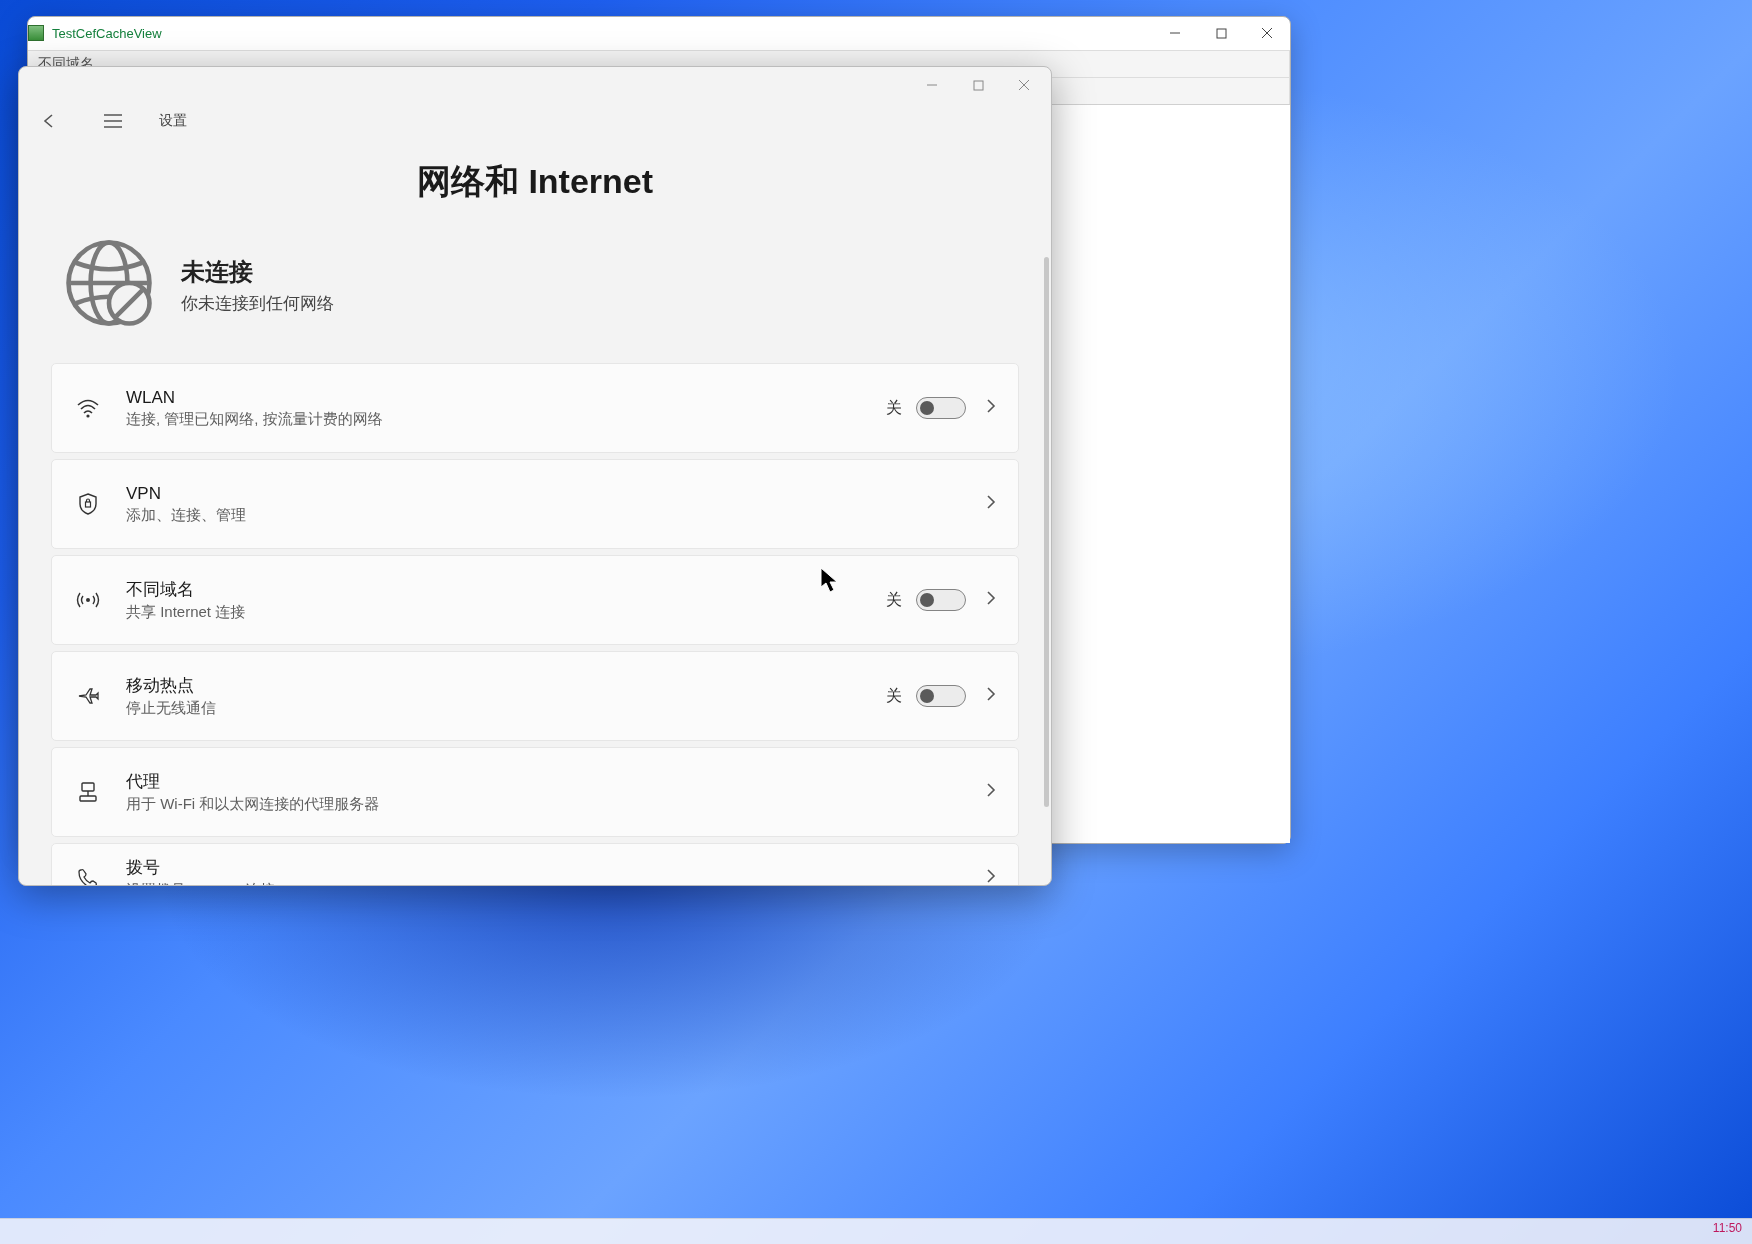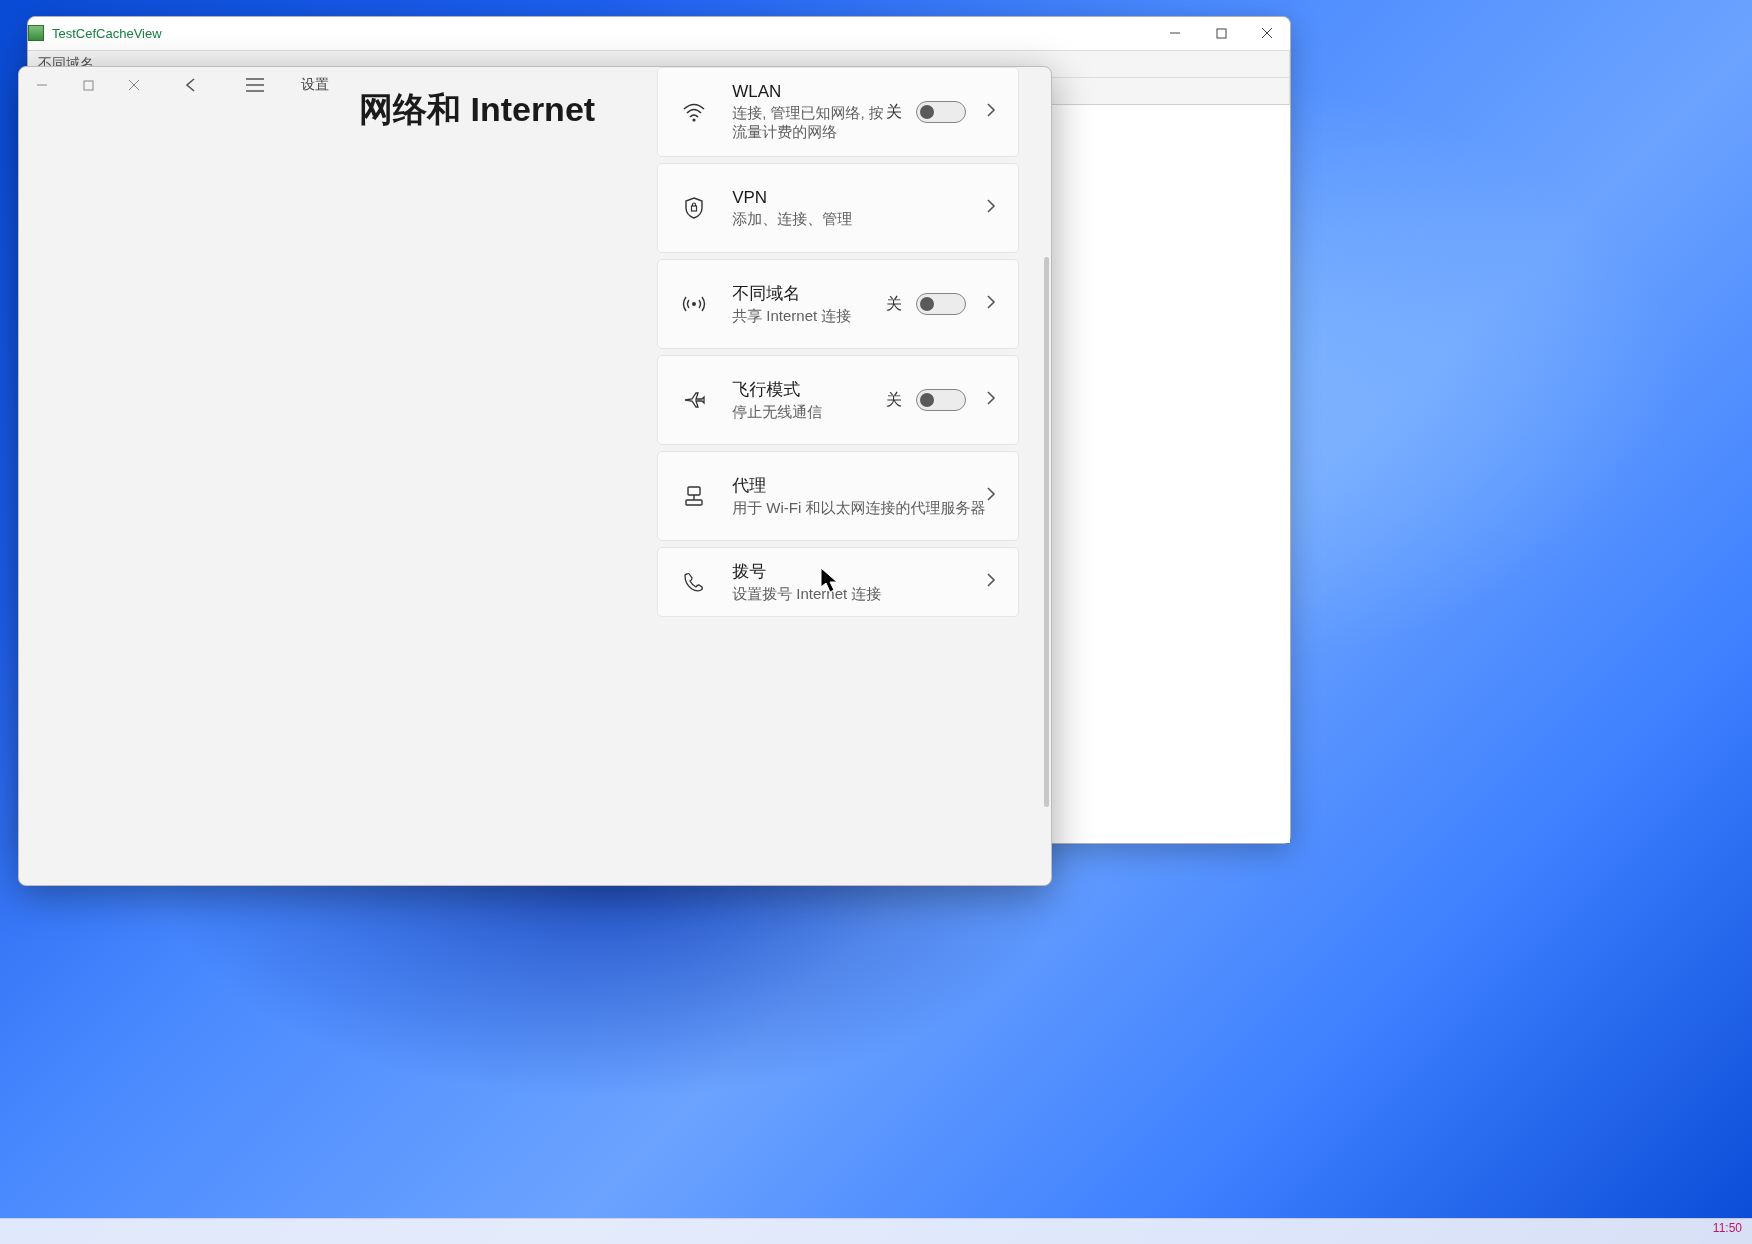--- a/index.html
+++ b/index.html
@@ -48,21 +48,21 @@
 
   
   .settings-window {
     position: absolute;
     left: 18px; top: 66px;
     width: 1034px; height: 820px;
     background: #f3f3f3;
     border: 1px solid #bcbcbc;
     border-radius: 8px;
     box-shadow: 0 10px 40px rgba(0,0,0,0.35);
-    display: flex; flex-direction: row;
+    display: flex; flex-direction: column;
     overflow: hidden;
   }
   .settings-titlebar {
     height: 36px;
     display:flex; align-items:center; justify-content:flex-end;
     padding-right: 4px;
   }
   .settings-titlebar .ctl { width: 46px; height:30px; display:flex; align-items:center; justify-content:center; color:#888; }
 
   .settings-nav {
@@ -222,20 +222,37 @@
           <line x1="0" y1="1" x2="18" y2="1" stroke="#555" stroke-width="1.4"></line>
           <line x1="0" y1="7" x2="18" y2="7" stroke="#555" stroke-width="1.4"></line>
           <line x1="0" y1="13" x2="18" y2="13" stroke="#555" stroke-width="1.4"></line>
         </svg>
     </div>
     <span class="nav-title">设置</span>
   </div>
 
   <div class="page-title">网络和 Internet</div>
 
+  <div class="status-block">
+    <span>
+      <svg class="globe-icon" viewBox="0 0 100 100">
+        <circle cx="50" cy="50" r="44" fill="none" stroke="#7a7a7a" stroke-width="5"></circle>
+        <ellipse cx="50" cy="50" rx="20" ry="44" fill="none" stroke="#7a7a7a" stroke-width="5"></ellipse>
+        <line x1="8" y1="50" x2="92" y2="50" stroke="#7a7a7a" stroke-width="5"></line>
+        <path d="M14 28 Q50 42 86 28" fill="none" stroke="#7a7a7a" stroke-width="5"></path>
+        <path d="M14 72 Q50 58 86 72" fill="none" stroke="#7a7a7a" stroke-width="5"></path>
+        <circle cx="72" cy="72" r="22" fill="#f3f3f3" stroke="#7a7a7a" stroke-width="5"></circle>
+        <line x1="58" y1="86" x2="86" y2="58" stroke="#7a7a7a" stroke-width="5"></line>
+      </svg>
+    </span>
+    <div class="status-text">
+      <div class="h">未连接</div>
+      <div class="sub">你未连接到任何网络</div>
+    </div>
+  </div>
 
   <div class="cards">
 
     <div class="card">
       <span class="ic">
         <svg viewBox="0 0 24 24" width="24" height="24">
             <path d="M2 9 Q12 0 22 9" fill="none" stroke="#333" stroke-width="1.6"></path>
             <path d="M5 13 Q12 6 19 13" fill="none" stroke="#333" stroke-width="1.6"></path>
             <path d="M8 17 Q12 13 16 17" fill="none" stroke="#333" stroke-width="1.6"></path>
             <circle cx="12" cy="20" r="1.6" fill="#333"></circle>
@@ -294,21 +311,21 @@
           </svg></span>
     </div>
 
     <div class="card">
       <span class="ic">
         <svg viewBox="0 0 24 24" width="24" height="24">
             <path d="M3 12 L10 11 L14 5 L16 5 L14 11 L20 11 L22 9 L22 15 L20 13 L14 13 L16 19 L14 19 L10 13 L3 12 Z" fill="none" stroke="#333" stroke-width="1.3"></path>
           </svg>
       </span>
       <div class="labels">
-        <div class="t">飞行模式</div>
+        <div class="t">移动热点</div>
         <div class="d">停止无线通信</div>
       </div>
       <span class="state">关</span>
       <div class="toggle">
           <div class="knob"></div>
         </div>
       <span class="chev"><svg width="10" height="16" viewBox="0 0 10 16">
             <path d="M2 2 L8 8 L2 14" fill="none" stroke="#555" stroke-width="1.6"></path>
           </svg></span>
     </div>

